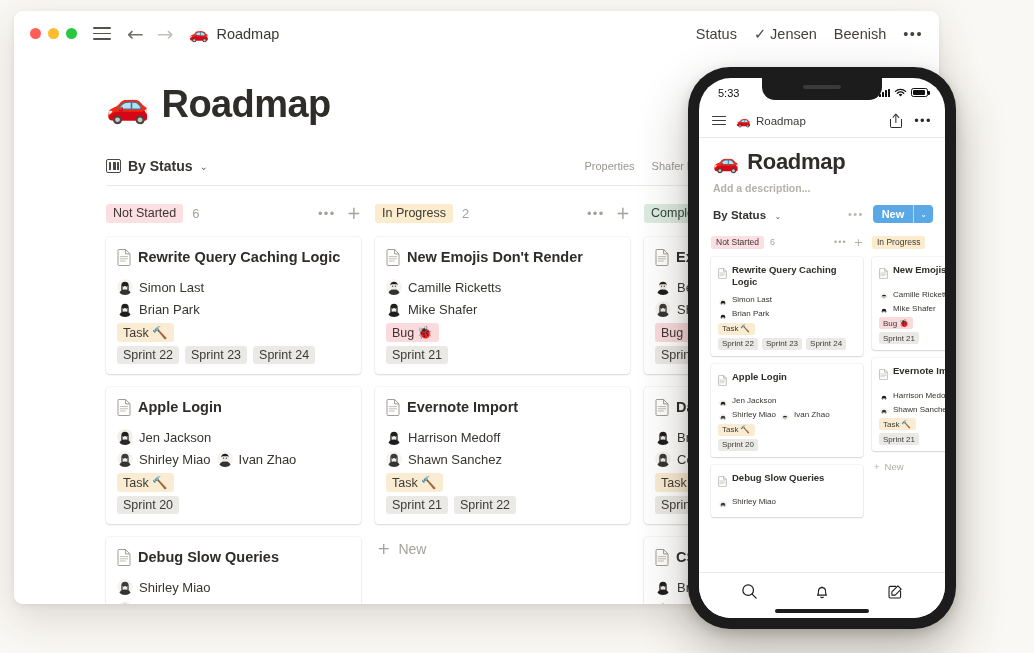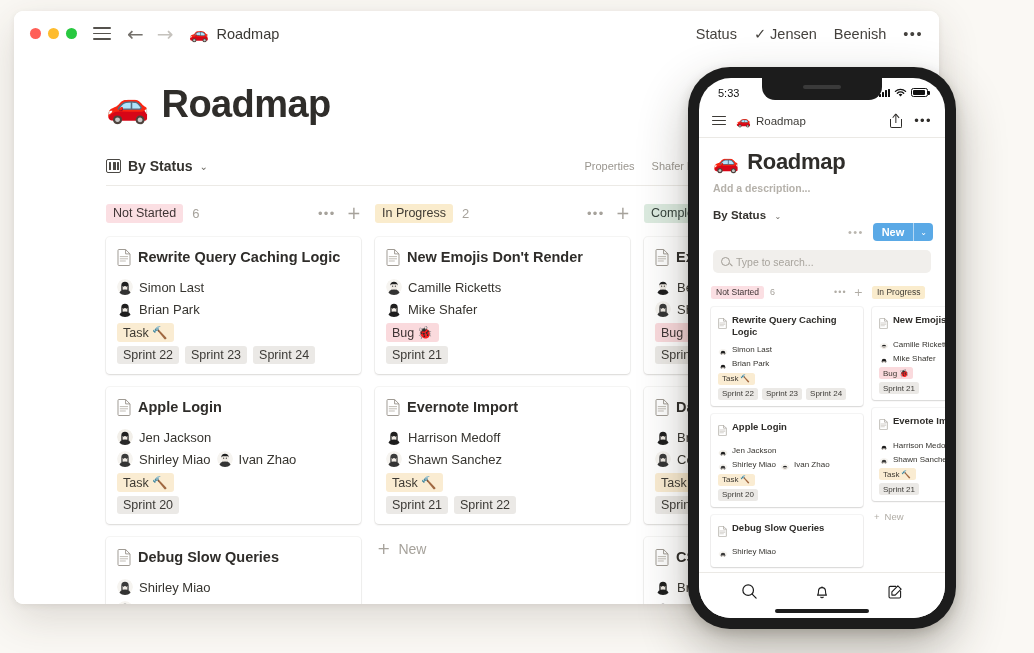--- a/index.html
+++ b/index.html
@@ -143,21 +143,21 @@
   .share-ic .ar:before, .share-ic .ar:after { content:''; position:absolute; top:0; width: 1.3px; height: 5px; background:#2e2c29; }
   .share-ic .ar:before { transform: rotate(-40deg); transform-origin: top center; }
   .share-ic .ar:after { transform: rotate(40deg); transform-origin: top center; }
   .ph-dots { letter-spacing: 1.4px; font-size: 13px; color: #2e2c29; line-height: 1; }
 
   .ph-body { padding: 11px 0 0 0; height: calc(100% - 60px - 34px); overflow: hidden; position: relative; }
   .ph-title-row { display: flex; align-items: center; padding: 0 14px; }
   .ph-title-emoji { font-size: 21px; margin-right: 8px; }
   .ph-title { font-size: 22px; font-weight: bold; color: #2f2d2a; letter-spacing: -.3px; }
   .ph-desc { padding: 7px 14px 0 14px; font-size: 10.5px; color: #b5b1aa; font-weight: bold; }
-  .ph-viewbar { display: flex; align-items: flex-start; padding: 11px 12px 0 14px; flex-direction: column; }
+  .ph-viewbar { display: flex; align-items: center; padding: 11px 12px 0 14px; }
   .ph-view-name { font-size: 11.5px; font-weight: bold; color: #35332f; }
   .ph-chev { font-size: 8px; color: #6c6963; margin-left: 4px; }
   .ph-vb-right { margin-left: auto; display: flex; align-items: center; gap: 9px; }
   .ph-vb-dots { letter-spacing: 1.4px; font-size: 11px; color: #b9b5ae; }
   .newbtn { display: flex; align-items: stretch; border-radius: 4px; overflow: hidden; }
   .newbtn .lbl { background: #5aa9e6; color: #fff; font-size: 11px; font-weight: bold; padding: 3px 9px; }
   .newbtn .dv { background: #5aa9e6; width: 1px; opacity: .45; }
   .newbtn .cv { background: #5aa9e6; color: #fff; font-size: 8px; display: flex; align-items: center; padding: 0 6px; }
   .ph-search {
     margin: 9px 14px 0 14px; background: #f1efec; border-radius: 5px;
@@ -725,24 +725,20 @@
           <span class="ph-vb-right">
             <span class="ph-vb-dots">•••</span>
             <span class="newbtn">
               <span class="lbl">New</span>
               <span class="dv"></span>
               <span class="cv">⌄</span>
             </span>
           </span>
         </div>
 
-        <div class="ph-search">
-          <span class="mag"></span>
-          <input type="text" placeholder="Type to search..." style="">
-        </div>
 
         <div class="ph-board" id="phone-board">
             <div class="ph-col">
               <div class="ph-col-head">
                 <span class="ph-status-badge" style="background: rgb(251, 223, 227); color: rgb(62, 52, 52);">Not Started</span>
                 <span class="ph-col-count">6</span>
                 <span class="ph-col-actions">
                   <span class="ph-cd">•••</span>
                   <span class="ph-cp">+</span>
                 </span>

